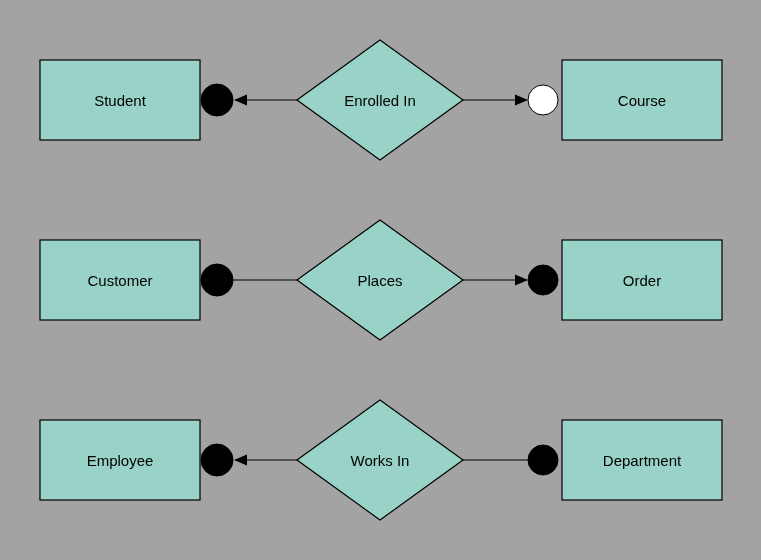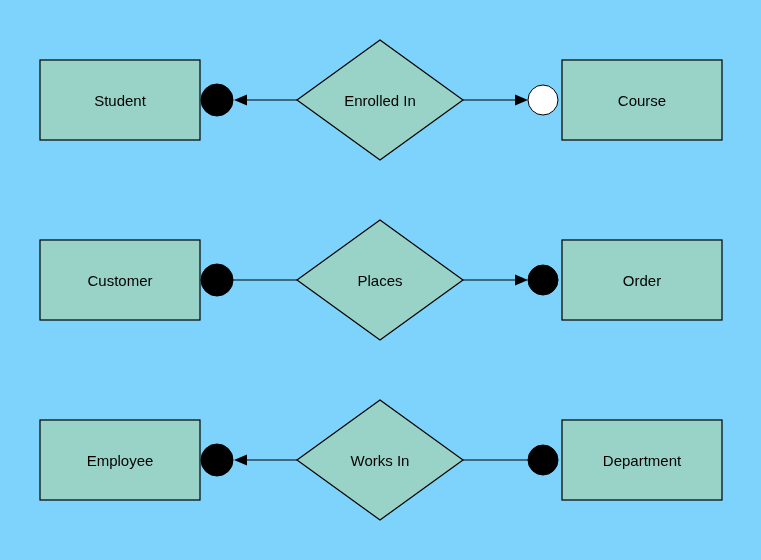--- a/index.html
+++ b/index.html
@@ -4,21 +4,21 @@
 <style>
   html, body {
     margin: 0;
     padding: 0;
     background: #ffffff;
   }
   .canvas {
     width: 761px;
     height: 560px;
     position: relative;
-    background: #7dd3fc;
+    background: #a3a3a3;
     overflow: hidden;
   }
   svg text {
     font-family: "Liberation Sans", sans-serif;
     font-size: 15px;
     fill: #000000;
   }
   .shape {
     stroke: #000000;
     stroke-width: 1.2;

